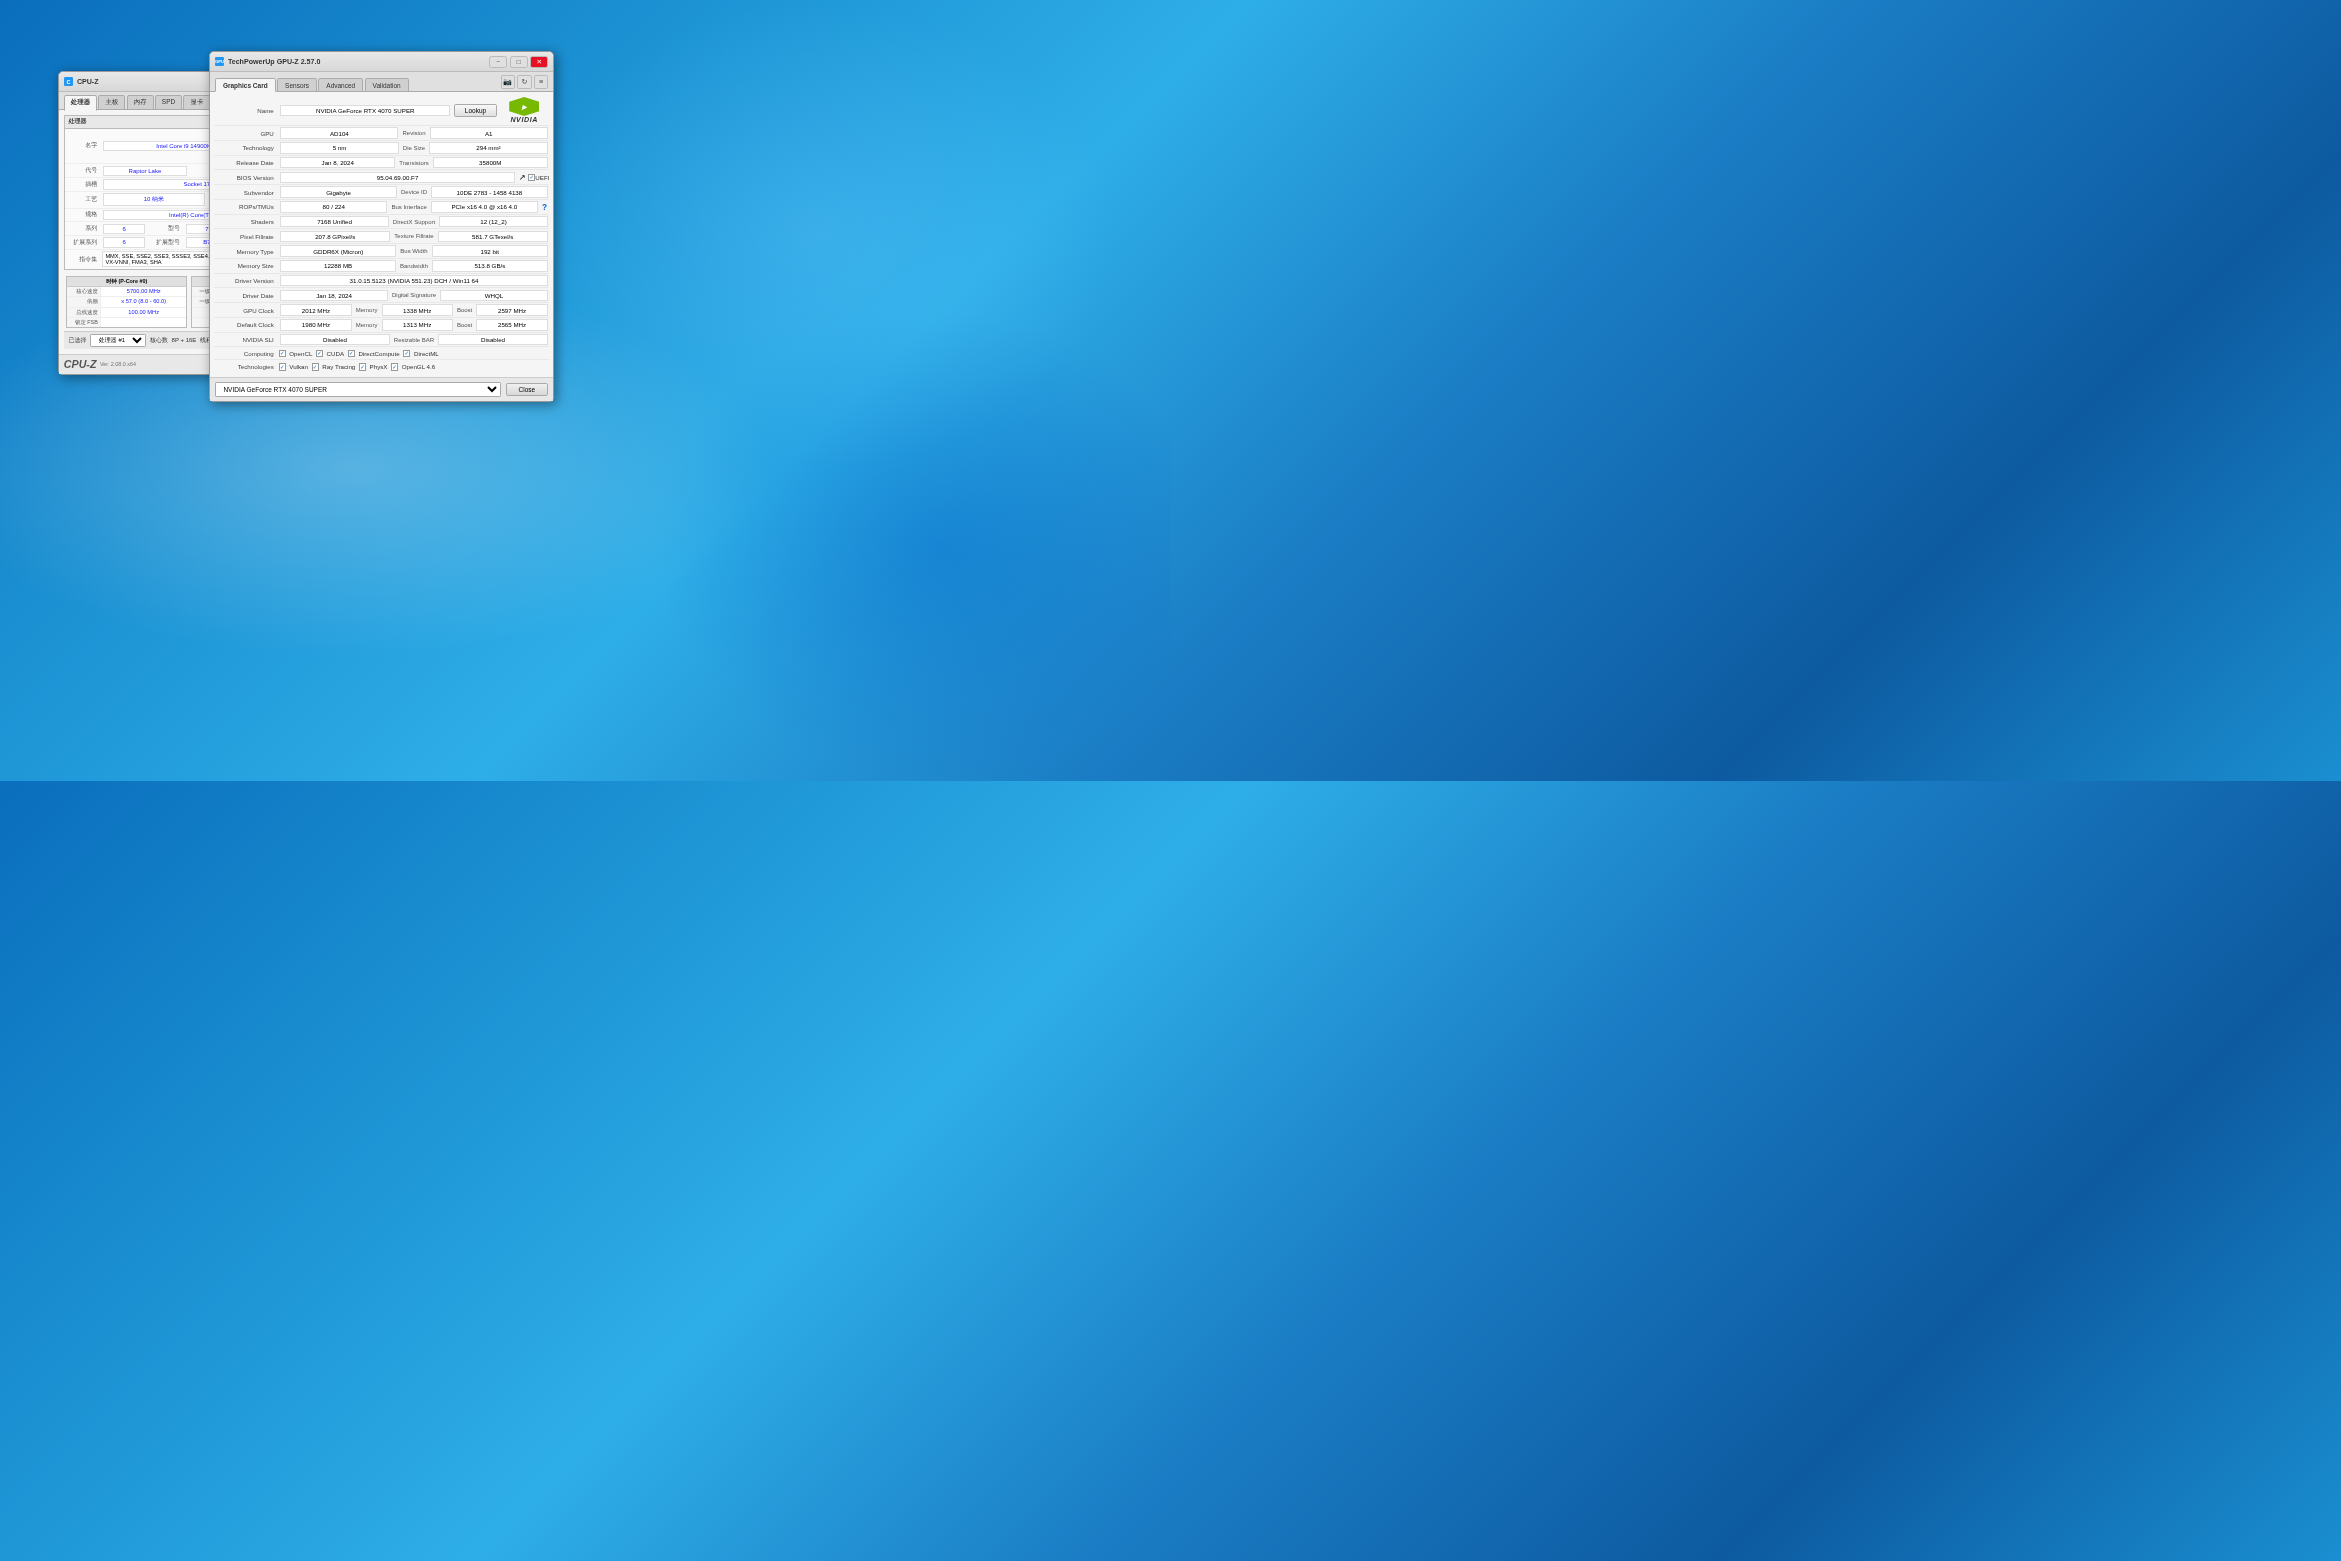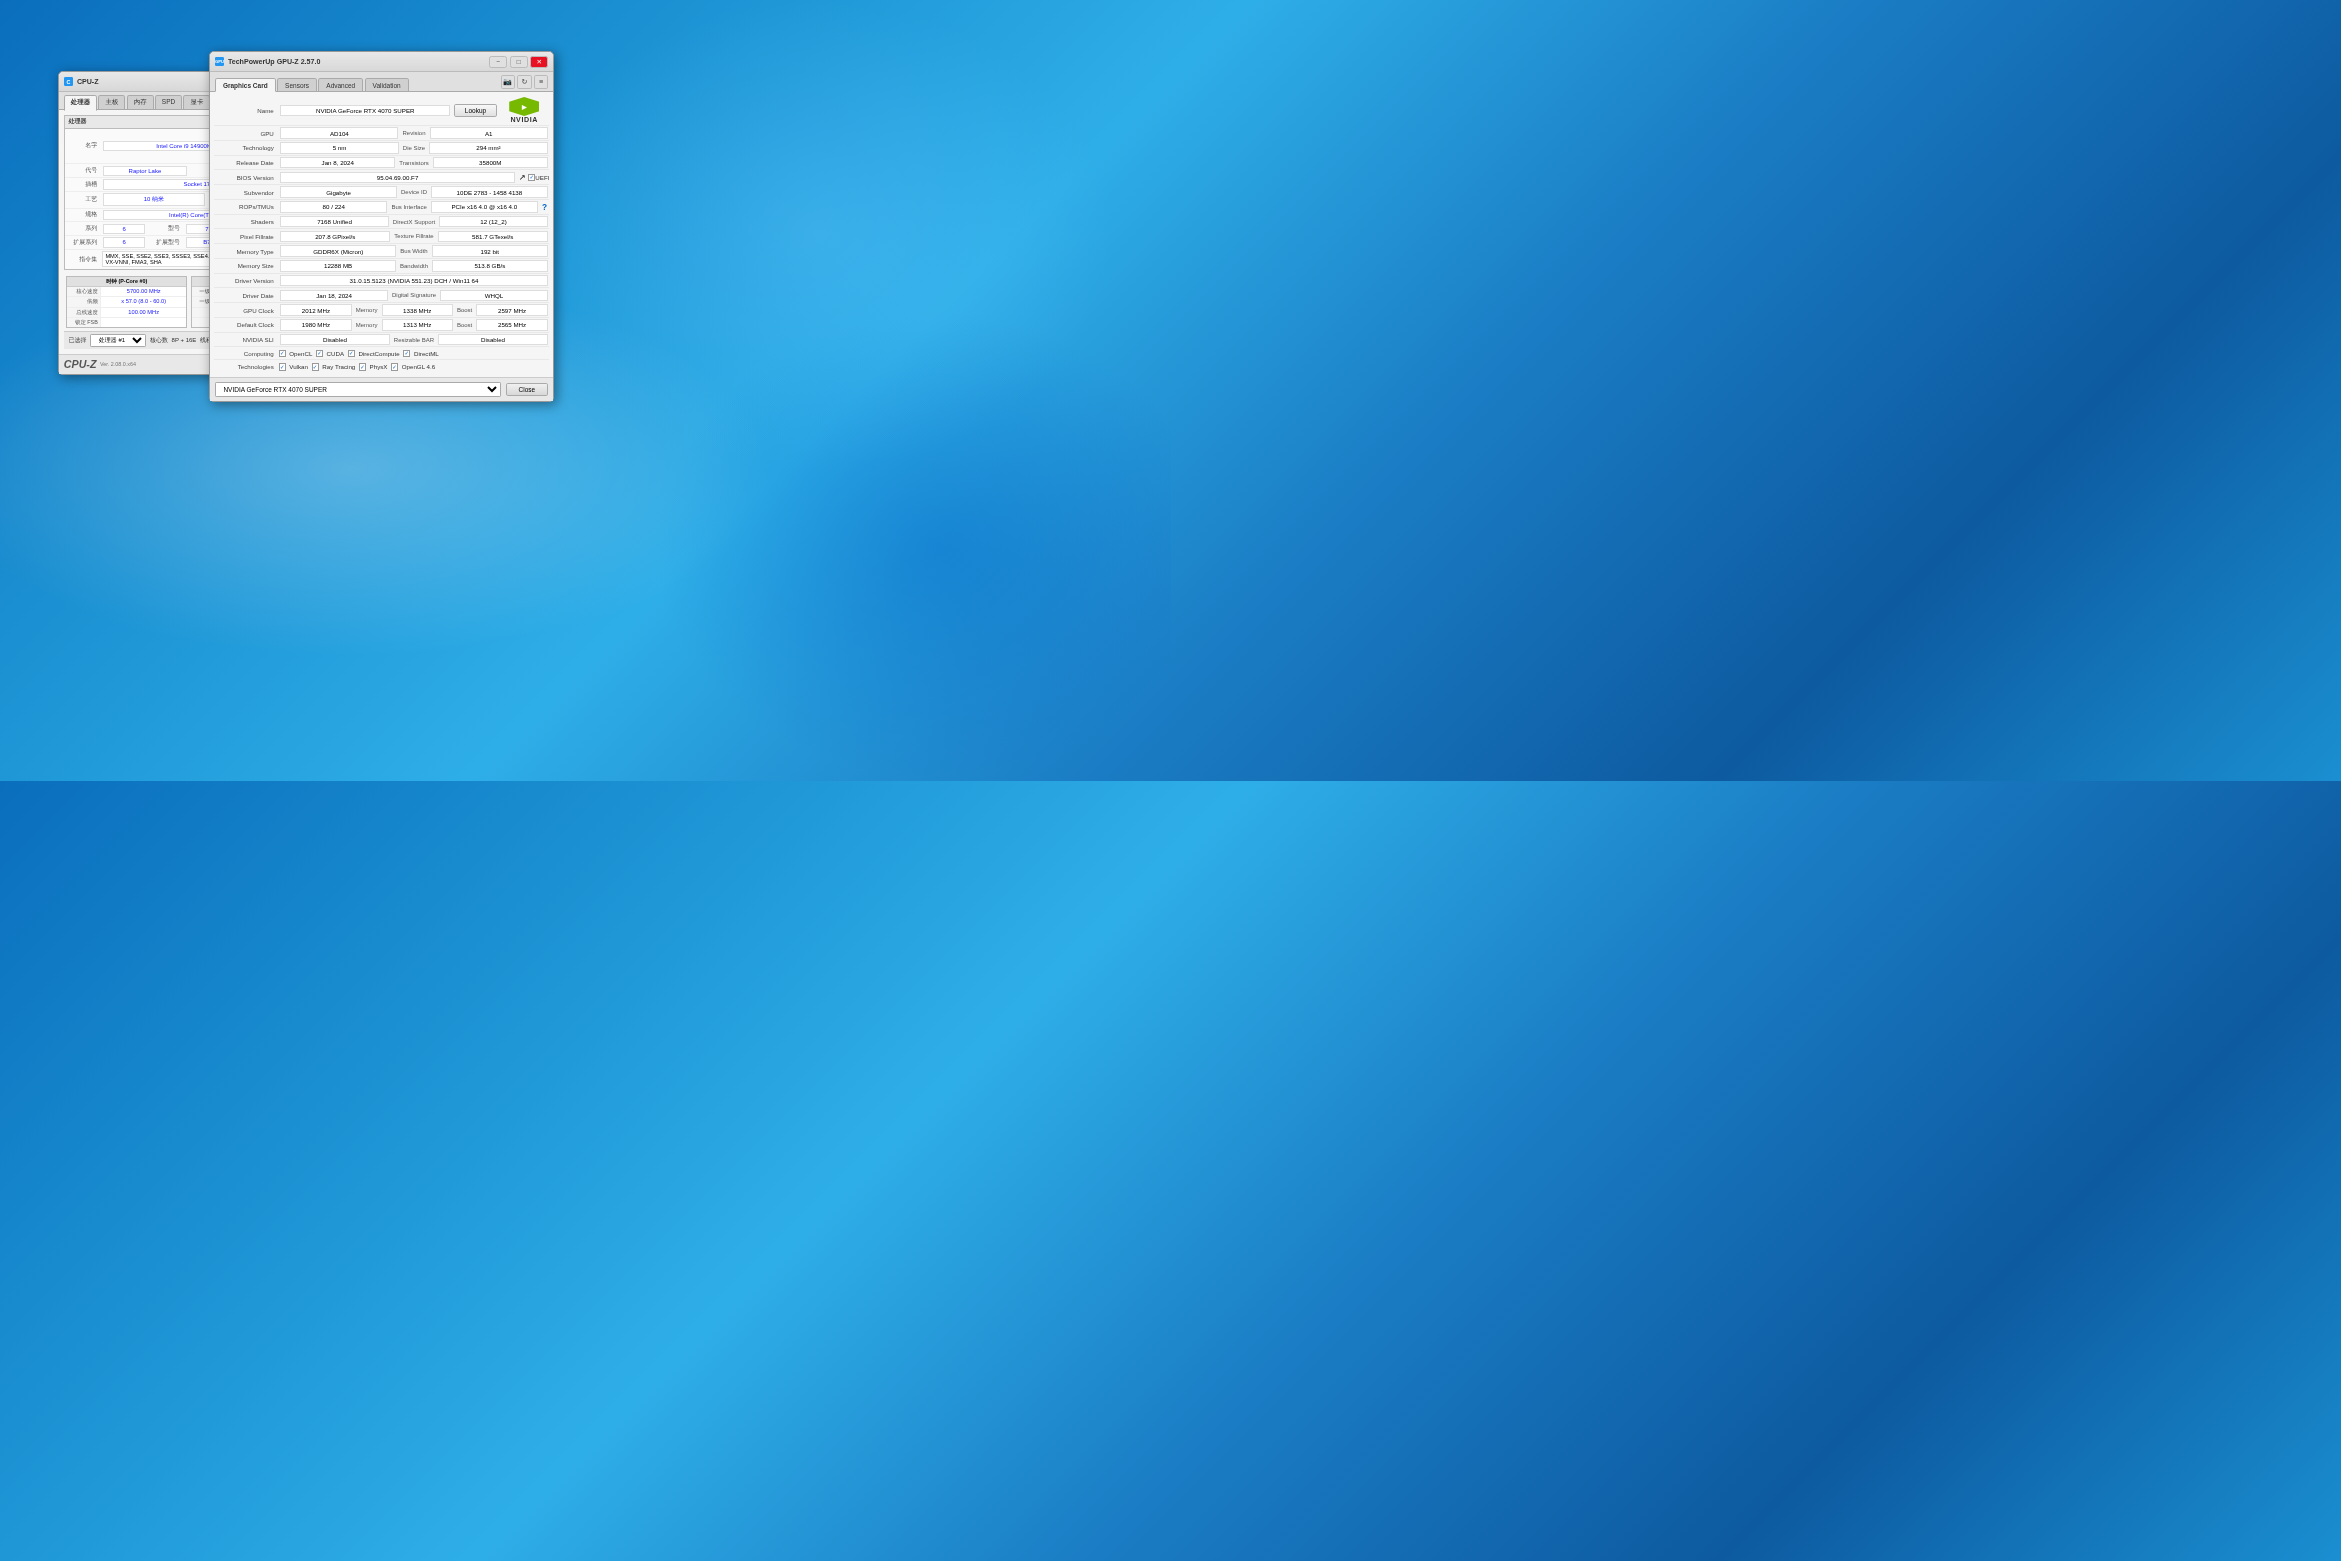--- a/index.html
+++ b/index.html
@@ -590,21 +590,21 @@
     </div>
   </div>
 
   <div class="gpuz-content">
 
     <div class="gpuz-row">
       <span class="gpuz-label">Name</span>
       <span class="gpuz-value" style="flex:2;">NVIDIA GeForce RTX 4070 SUPER</span>
       <button class="gpuz-btn-lookup">Lookup</button>
 
-      <div style="width:48px; display:flex; flex-direction:column; align-items:center; justify-content:center; margin:1.2px;">
+      <div style="width:48px; display:flex; flex-direction:column; align-items:center; justify-content:center; margin:1.2px;font-style:italic;">
         <div style="width:30px; height:19px; background:#76b900; clip-path:polygon(50% 0%,100% 25%,100% 75%,50% 100%,0% 75%,0% 25%); display:flex; align-items:center; justify-content:center;">
           <span style="color:white; font-size:6px; font-weight:bold;">▶</span>
         </div>
         <span style="font-size:7.1px; font-weight:900; color:#333; letter-spacing:0.6px;">NVIDIA</span>
       </div>
     </div>
 
     <div class="gpuz-row">
       <span class="gpuz-label">GPU</span>
       <span class="gpuz-value">AD104</span>

